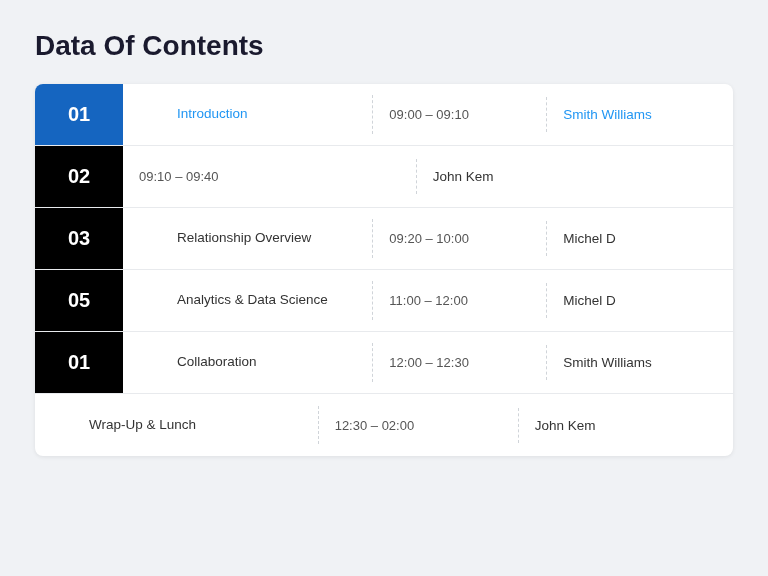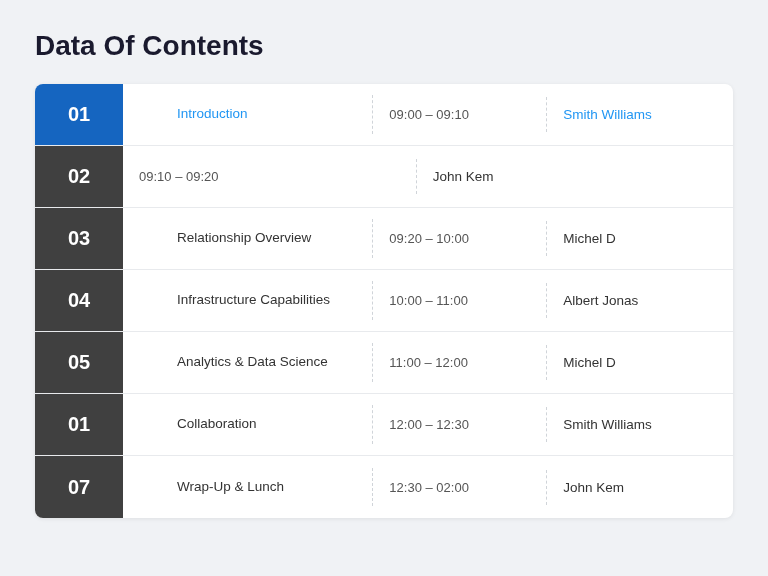--- a/index.html
+++ b/index.html
@@ -55,21 +55,21 @@
       color: #2196f3;
     }
 
     .toc-row.active .presenter-cell {
       color: #2196f3;
     }
 
     .num-cell {
       width: 88px;
       min-width: 88px;
-      background-color: #404040;
+      background-color: #000000;
       display: flex;
       align-items: center;
       justify-content: center;
       color: #fff;
       font-size: 20px;
       font-weight: 700;
       align-self: stretch;
     }
 
     .topic-cell {
@@ -104,46 +104,39 @@
 
 <div class="table-container">
 <div class="toc-row active">
       <div class="num-cell">01</div>
       <div class="topic-cell">Introduction</div>
       <div class="time-cell">09:00 – 09:10</div>
       <div class="presenter-cell">Smith Williams</div>
     </div>
     <div class="toc-row">
       <div class="num-cell">02</div>
-      <div class="time-cell">09:10 – 09:20</div>
+      <div class="time-cell">09:10 – 09:40</div>
       <div class="presenter-cell">John Kem</div>
     </div>
     <div class="toc-row">
       <div class="num-cell">03</div>
       <div class="topic-cell">Relationship Overview</div>
       <div class="time-cell">09:20 – 10:00</div>
       <div class="presenter-cell">Michel D</div>
-    </div>
-    <div class="toc-row">
-      <div class="num-cell">04</div>
-      <div class="topic-cell">Infrastructure Capabilities</div>
-      <div class="time-cell">10:00 – 11:00</div>
-      <div class="presenter-cell">Albert Jonas</div>
     </div>
     <div class="toc-row">
       <div class="num-cell">05</div>
       <div class="topic-cell">Analytics &amp; Data Science</div>
       <div class="time-cell">11:00 – 12:00</div>
       <div class="presenter-cell">Michel D</div>
     </div>
     <div class="toc-row">
       <div class="num-cell">01</div>
       <div class="topic-cell">Collaboration</div>
       <div class="time-cell">12:00 – 12:30</div>
       <div class="presenter-cell">Smith Williams</div>
     </div>
     <div class="toc-row">
-      <div class="num-cell">07</div>
       <div class="topic-cell">Wrap-Up &amp; Lunch</div>
       <div class="time-cell">12:30 – 02:00</div>
       <div class="presenter-cell">John Kem</div>
     </div>
   </div>
 
 </body></html>

